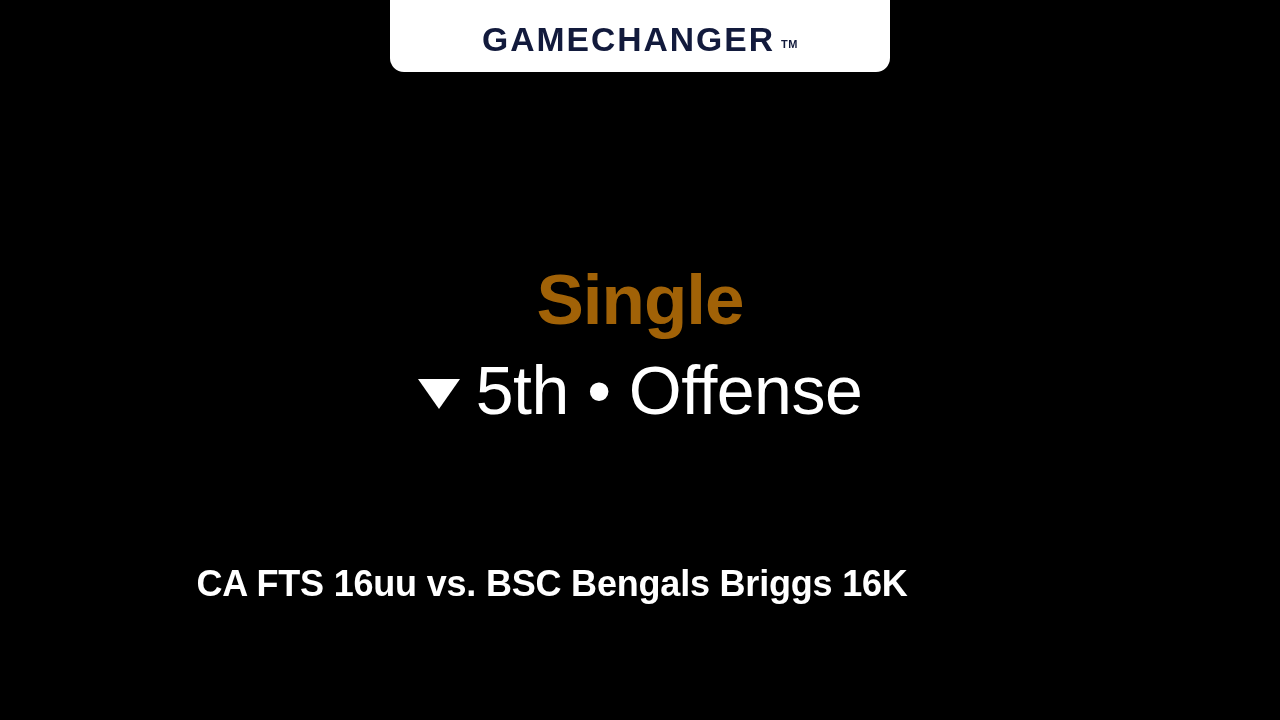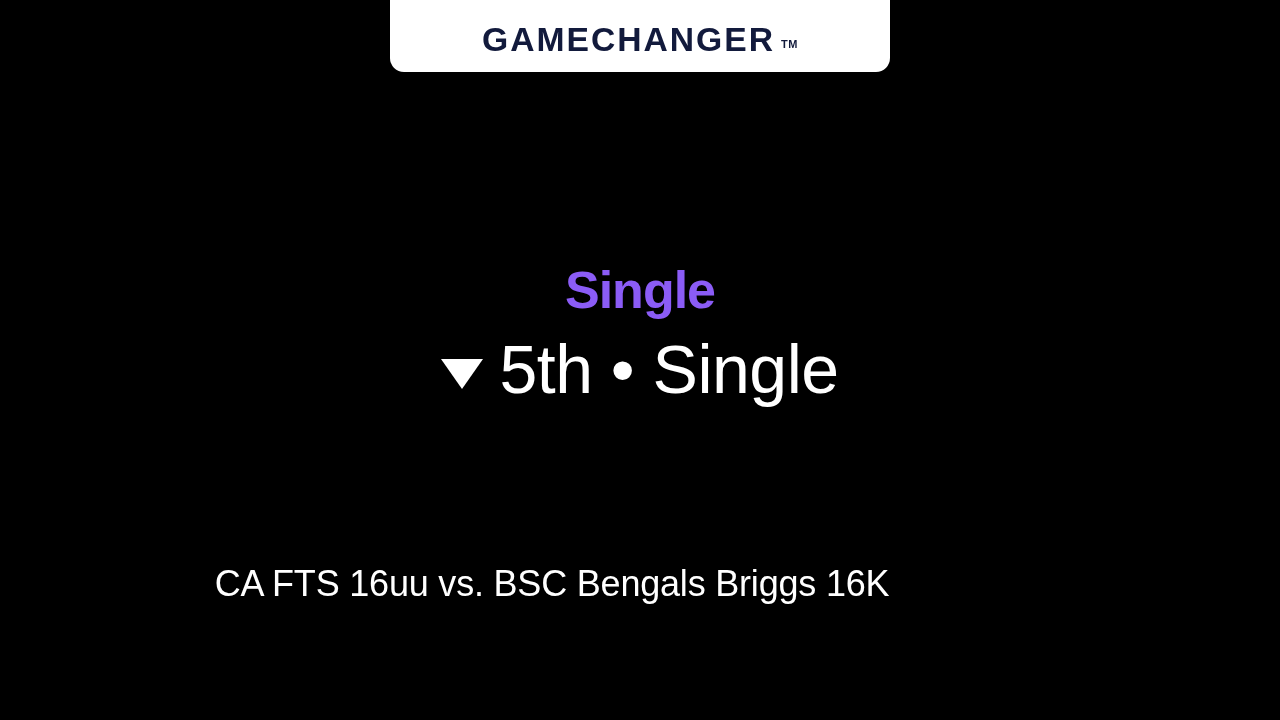--- a/index.html
+++ b/index.html
@@ -68,23 +68,23 @@
   .play-block {
     position: absolute;
     left: 0;
     top: 262px;
     width: 1280px;
     text-align: center;
   }
   .play-title {
     font-family: "Liberation Sans", sans-serif;
     font-weight: bold;
-    font-size: 52px;
+    font-size: 71px;
     line-height: 1.08;
-    color: #8b5cf6;
+    color: #a16207;
     letter-spacing: -1px;
     margin: 0;
   }
   .play-context {
     display: flex;
     align-items: center;
     justify-content: center;
     gap: 16px;
     margin-top: 14px;
   }
@@ -108,21 +108,21 @@
   }
 
   
   .matchup {
     position: absolute;
     left: 0;
     top: 562px;
     width: 1104px;
     text-align: center;
     font-family: "Liberation Sans", sans-serif;
-    font-weight: normal;
+    font-weight: bold;
     font-size: 36px;
     line-height: 1.2;
     color: #ffffff;
     letter-spacing: -0.2px;
   }
 </style>
 </head>
 <body>
 
 <div id="screen" style="background: rgb(0, 0, 0);">
@@ -132,19 +132,19 @@
       <span class="logo-wordmark">GAMECHANGER</span>
       <span class="logo-tm">TM</span>
     </div>
   </div>
 
   <div class="play-block">
     <div class="play-title">Single</div>
 
     <div class="play-context">
       <span class="inning-arrow"></span>
-      <span class="play-context-text">5th • Single</span>
+      <span class="play-context-text">5th • Offense</span>
     </div>
   </div>
 
   <div class="matchup">CA FTS 16uu vs. BSC Bengals Briggs 16K</div>
 
 </div>
 
 </body></html>

